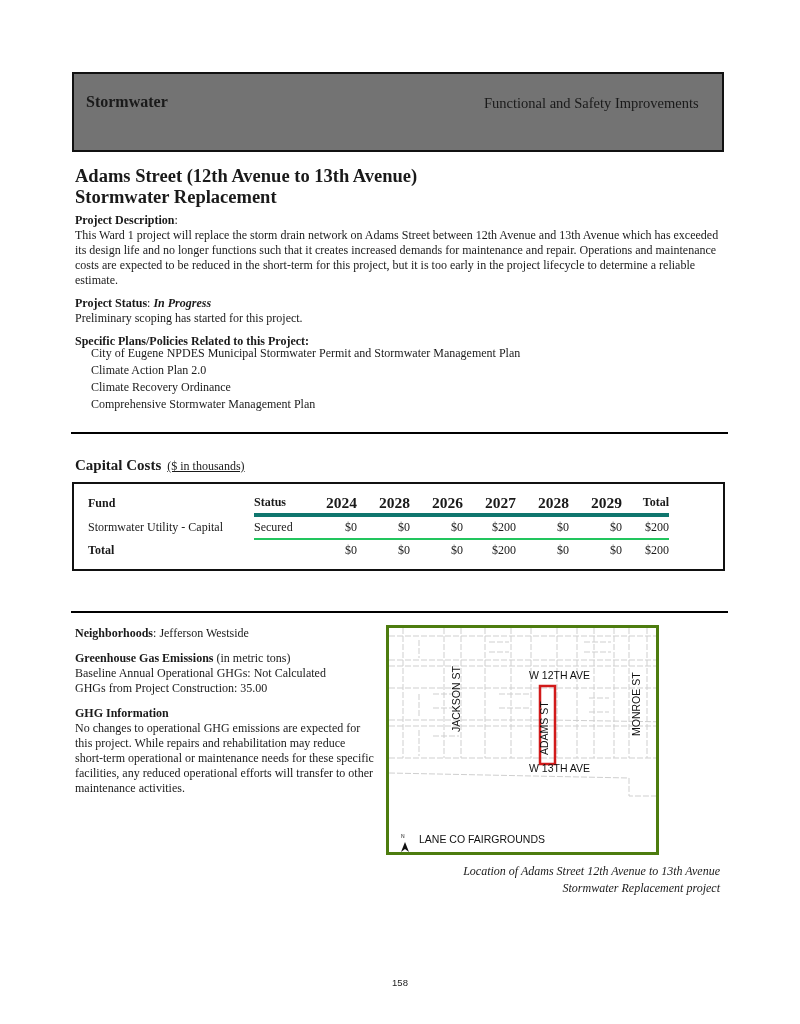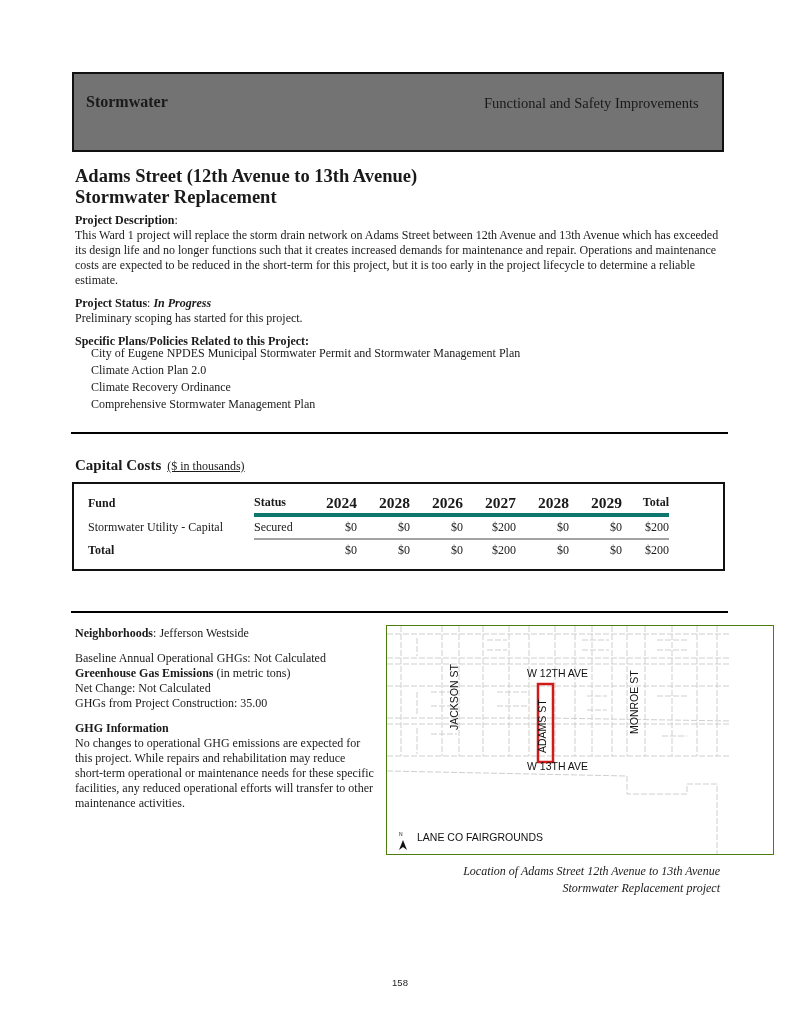--- a/index.html
+++ b/index.html
@@ -37,30 +37,30 @@
     th { font-weight: bold; text-align: left; }
     th.yr { font-size: 15.5px; text-align: right; }
     th.tot { text-align: right; }
     td.num { text-align: right; }
     .c-fund { width: 166px; }
     .c-status { width: 50px; }
     .c-yr { width: 53px; }
     .c-tot { width: 47px; }
     tr.hrow th { border-bottom: 4px solid #0f766e; }
     tr.hrow th.c-fund { border-bottom: none; }
-    tr.drow td { border-bottom: 2px solid #a3a3a3; }
+    tr.drow td { border-bottom: 2px solid #22c55e; }
     tr.drow td.c-fund { border-bottom: none; }
     tr.trow td { font-weight: normal; }
     tr.trow td.c-fund { font-weight: bold; }
 
     .left-col { left: 75px; top: 626px; width: 300px; font-size: 12px; line-height: 15px; }
     .left-col .blk { margin-bottom: 10px; }
     .left-col b { font-weight: bold; }
 
-    .map { left: 386px; top: 625px; width: 388px; height: 230px; border: 1px solid #4d7c0f; box-sizing: border-box; background: #fff; overflow: hidden; }
+    .map { left: 386px; top: 625px; width: 273px; height: 230px; border: 3px solid #4d7c0f; box-sizing: border-box; background: #fff; overflow: hidden; }
     .map svg { position: absolute; left: 0; top: 0; }
     .map-label { position: absolute; font-family: "Liberation Sans", "DejaVu Sans", sans-serif; font-size: 10.5px; color: #111; white-space: nowrap; }
     .vert { transform-origin: left top; transform: rotate(-90deg); }
 
     .caption { left: 400px; top: 863px; width: 320px; text-align: right; font-style: italic; font-size: 12px; line-height: 17px; }
     .page-num { left: 380px; top: 977px; width: 40px; text-align: center; font-family: "Liberation Sans", "DejaVu Sans", sans-serif; font-size: 9.5px; color: #222; }
   </style>
 </head>
 <body>
 
@@ -136,23 +136,22 @@
     </table>
 </div>
 
 <div class="abs rule rule2"></div>
 
 <div class="abs left-col">
   <div class="blk">
     <b>Neighborhoods</b>: <span>Jefferson Westside</span>
   </div>
   <div class="blk">
+    <div><b>Greenhouse Gas Emissions</b> <span>(in metric tons)</span></div>
     <div>Baseline Annual Operational GHGs: Not Calculated</div>
-    <div><b>Greenhouse Gas Emissions</b> <span>(in metric tons)</span></div>
-    <div>Net Change: Not Calculated</div>
     <div>GHGs from Project Construction: 35.00</div>
   </div>
   <div class="blk">
     <div><b>GHG Information</b></div>
     <div>No changes to operational GHG emissions are expected for this project. While repairs and rehabilitation may reduce short-term operational or maintenance needs for these specific facilities, any reduced operational efforts will transfer to other maintenance activities.</div>
   </div>
 </div>
 
 <div class="abs map">
   <svg width="344" height="230" viewBox="0 0 344 230">

